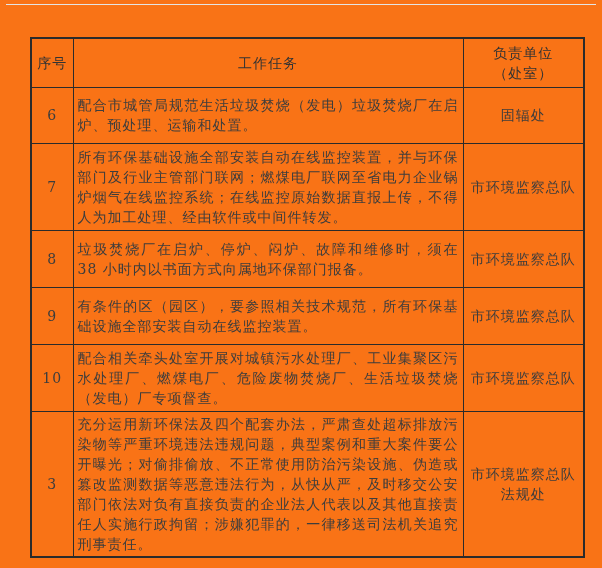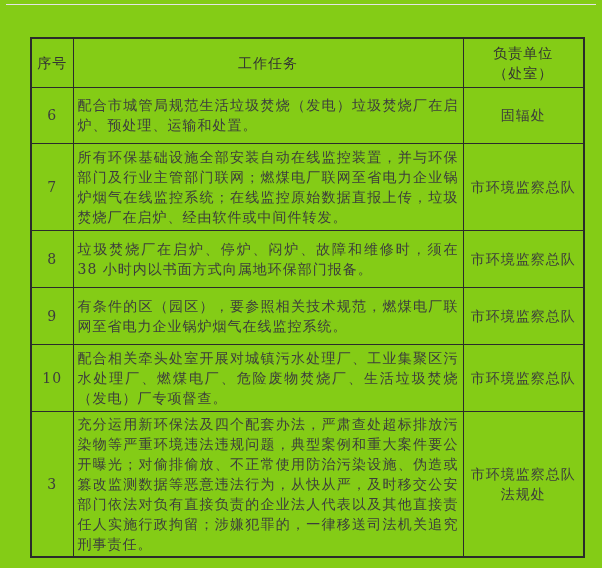--- a/index.html
+++ b/index.html
@@ -4,21 +4,21 @@
 <style>
   html, body {
     margin: 0;
     padding: 0;
     background: #ffffff;
   }
   .page {
     position: relative;
     width: 602px;
     height: 568px;
-    background: #84cc16;
+    background: #f97316;
     font-family: "DejaVu Serif", "Liberation Serif", serif;
     color: #3d3d3d;
     overflow: hidden;
   }
   .scan-artifact-top {
     position: absolute;
     left: 6px;
     top: 4px;
     width: 590px;
     height: 1px;
@@ -98,33 +98,33 @@
       </tr>
 
       <tr class="row-h56">
         <td class="cell-no">6</td>
         <td class="cell-task">配合市城管局规范生活垃圾焚烧（发电）垃圾焚烧厂在启炉、预处理、运输和处置。</td>
         <td class="cell-unit">固辐处</td>
       </tr>
 
       <tr class="row-h87">
         <td class="cell-no">7</td>
-        <td class="cell-task">所有环保基础设施全部安装自动在线监控装置，并与环保部门及行业主管部门联网；燃煤电厂联网至省电力企业锅炉烟气在线监控系统；在线监控原始数据直报上传，垃圾焚烧厂在启炉、经由软件或中间件转发。</td>
+        <td class="cell-task">所有环保基础设施全部安装自动在线监控装置，并与环保部门及行业主管部门联网；燃煤电厂联网至省电力企业锅炉烟气在线监控系统；在线监控原始数据直报上传，不得人为加工处理、经由软件或中间件转发。</td>
         <td class="cell-unit">市环境监察总队</td>
       </tr>
 
       <tr class="row-h57">
         <td class="cell-no">8</td>
         <td class="cell-task">垃圾焚烧厂在启炉、停炉、闷炉、故障和维修时，须在 38 小时内以书面方式向属地环保部门报备。</td>
         <td class="cell-unit">市环境监察总队</td>
       </tr>
 
       <tr class="row-h57">
         <td class="cell-no">9</td>
-        <td class="cell-task">有条件的区（园区），要参照相关技术规范，燃煤电厂联网至省电力企业锅炉烟气在线监控系统。</td>
+        <td class="cell-task">有条件的区（园区），要参照相关技术规范，所有环保基础设施全部安装自动在线监控装置。</td>
         <td class="cell-unit">市环境监察总队</td>
       </tr>
 
       <tr class="row-h67">
         <td class="cell-no">10</td>
         <td class="cell-task">配合相关牵头处室开展对城镇污水处理厂、工业集聚区污水处理厂、燃煤电厂、危险废物焚烧厂、生活垃圾焚烧（发电）厂专项督查。</td>
         <td class="cell-unit">市环境监察总队</td>
       </tr>
 
       <tr class="row-h121">

